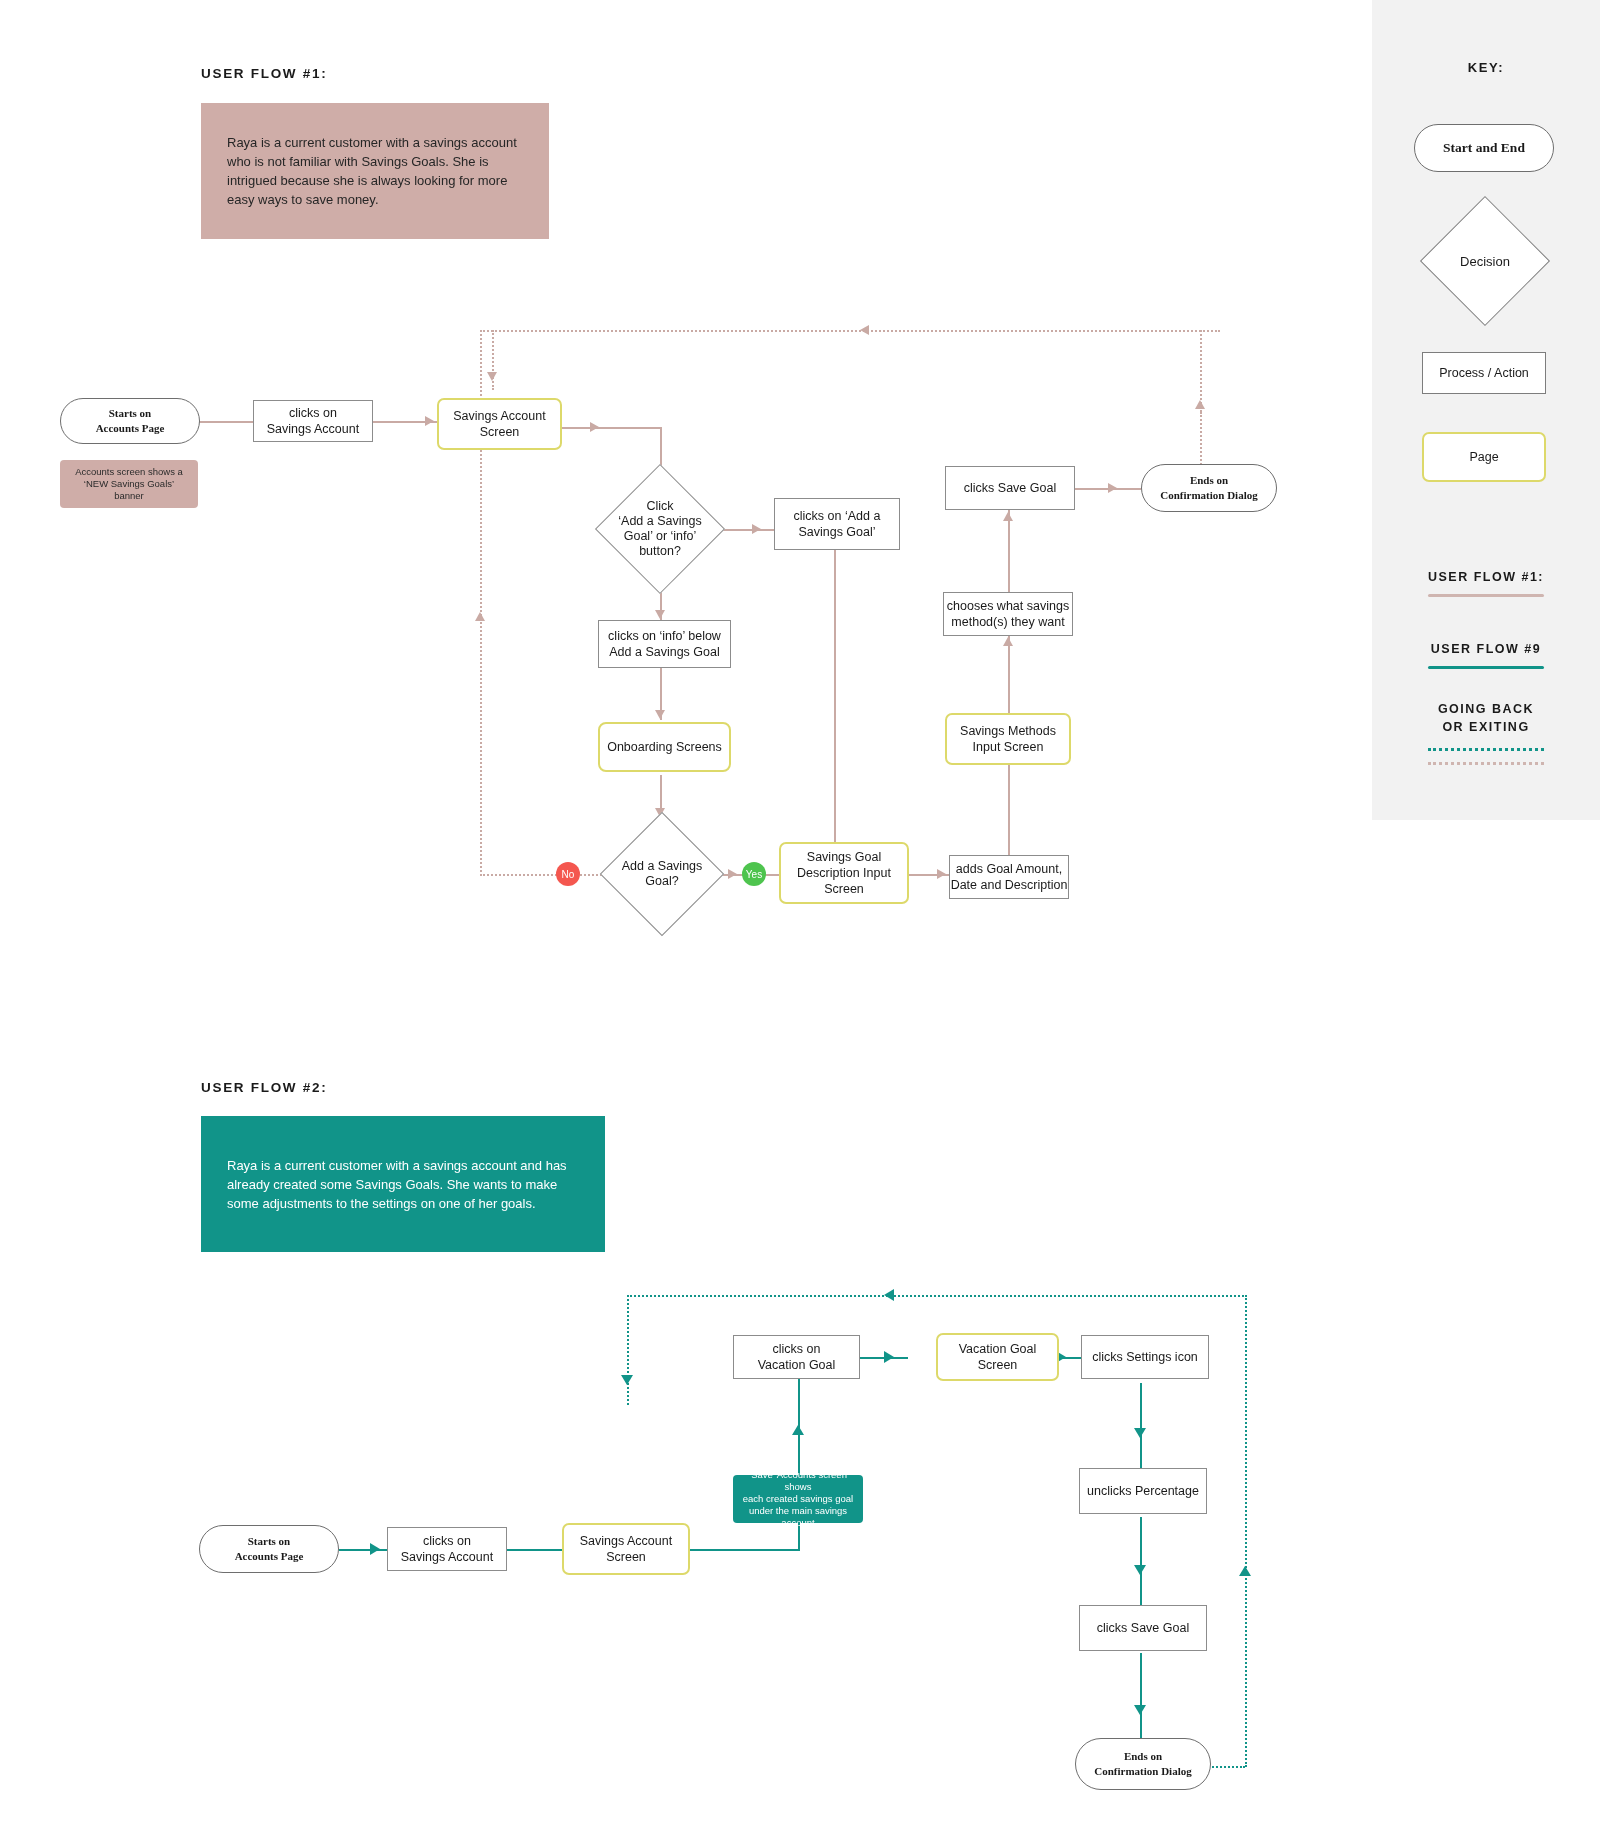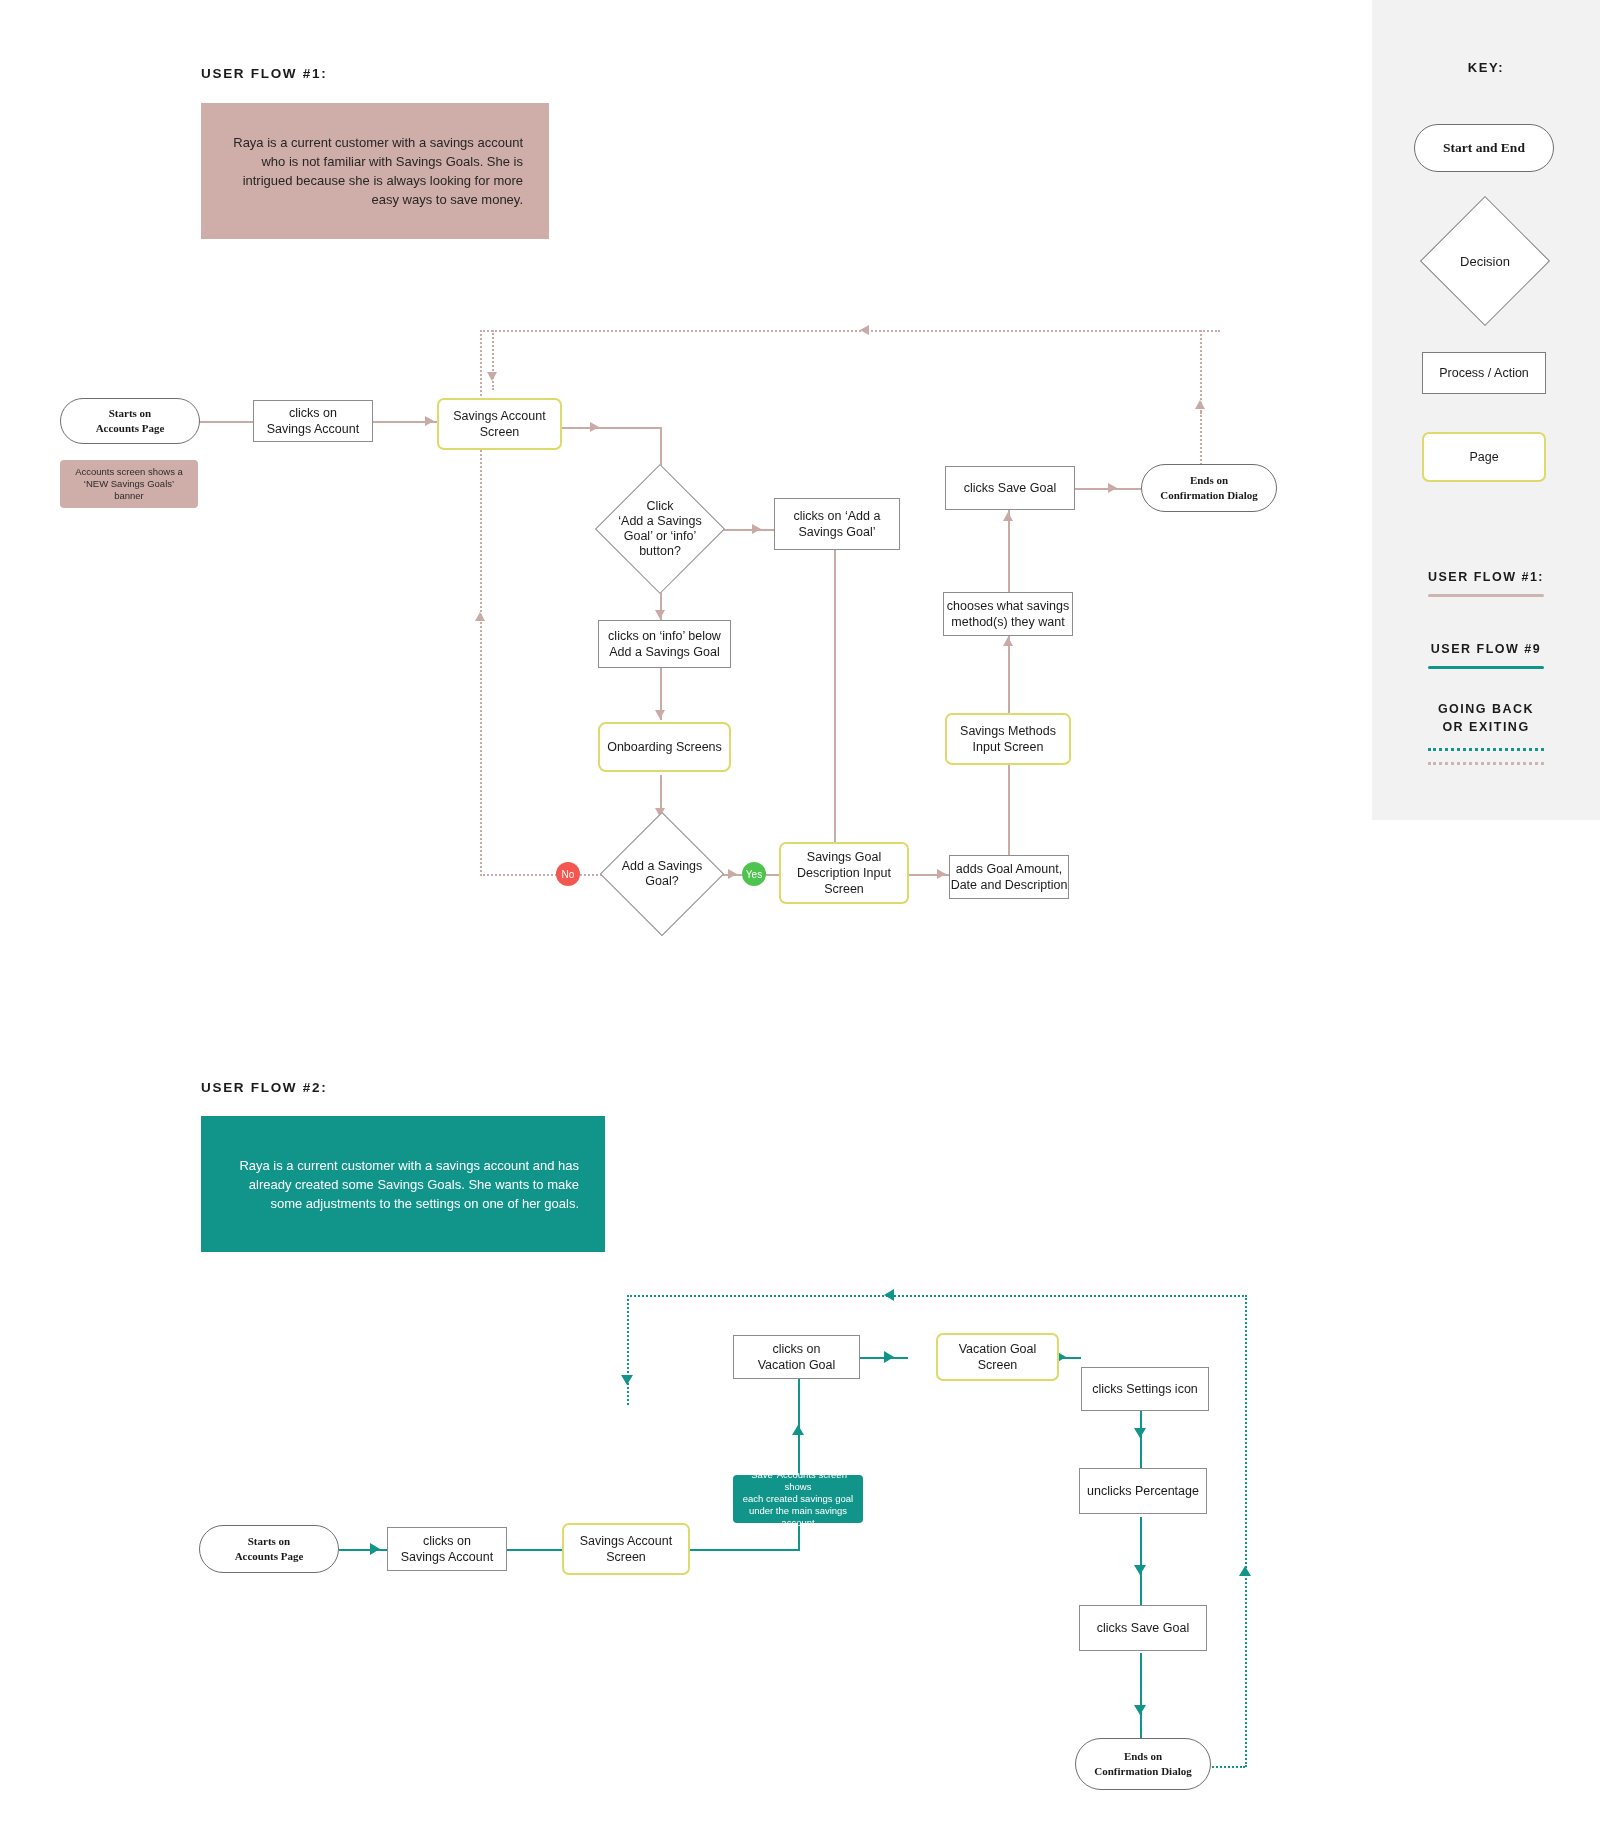--- a/index.html
+++ b/index.html
@@ -58,21 +58,21 @@
   }
   .key-rule { position:absolute; height:3px; border-radius:2px; }
   .key-dots { position:absolute; height:4px; }
 
   
   .section-title {
     position:absolute; font-weight:bold; font-size:13.5px; letter-spacing:1.7px; color:#1a1a1a;
   }
   .persona-box {
     position:absolute; display:flex; align-items:center; justify-content:center;
-    text-align:right; padding:0 26px; line-height:19px; font-size:13px;
+    text-align:left; padding:0 26px; line-height:19px; font-size:13px;
   }
   .persona-1 { background:#cfada8; color:#262626; }
   .persona-2 { background:#119489; color:#ffffff; }
 
   
   .node {
     position:absolute; display:flex; align-items:center; justify-content:center;
     text-align:center; background:#fff; color:#1a1a1a; line-height:16px;
     font-size:12.5px; z-index:4;
   }
@@ -413,21 +413,21 @@
     <span>
       <span>clicks on</span><br>
       <span>Vacation Goal</span>
     </span>
   </div>
 
   <div class="node n-page" style="left:936px; top:1333px; width:123px; height:48px;">
     <span>Vacation Goal Screen</span>
   </div>
 
-  <div class="node n-process" style="left:1081px; top:1335px; width:128px; height:44px;margin-top:32px;">
+  <div class="node n-process" style="left:1081px; top:1335px; width:128px; height:44px;">
     <span>clicks Settings icon</span>
   </div>
 
   <div class="node n-process" style="left:1079px; top:1468px; width:128px; height:46px;">
     <span>unclicks Percentage</span>
   </div>
 
   <div class="node n-process" style="left:1079px; top:1605px; width:128px; height:46px;">
     <span>clicks Save Goal</span>
   </div>

